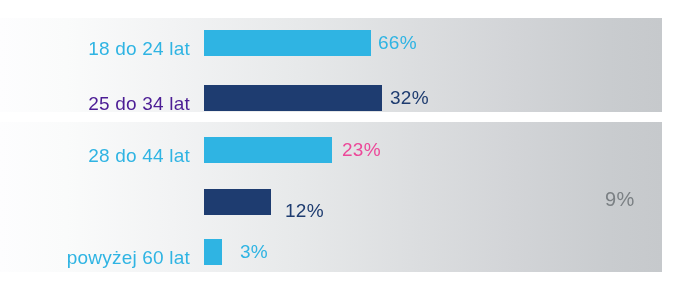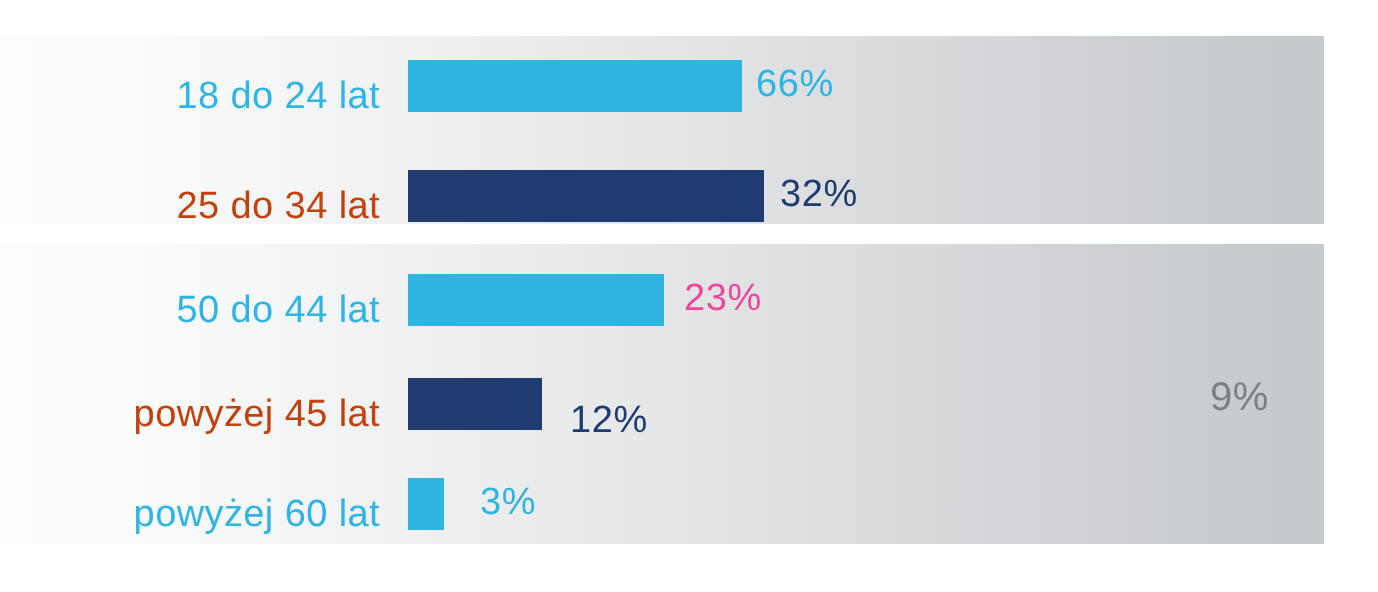--- a/index.html
+++ b/index.html
@@ -83,21 +83,21 @@
     position: absolute;
     font-size: 20px;
     color: #7b8084;
     letter-spacing: 0.3px;
     white-space: nowrap;
   }
   #group-total-0 { left: 605px; top: 57px; }
   #group-total-1 { left: 605px; top: 188px; }
 
   .light { color: #2fb4e3; }
-  .dark  { color: #c2410c; }
+  .dark  { color: #4c1d95; }
 </style>
 </head>
 <body>
 
 <div id="chart-root">
 
   <div class="panel" id="panel-upper"></div>
   <div class="panel" id="panel-lower"></div>
 
   <div class="row" id="row-0">
@@ -106,27 +106,26 @@
     <span class="bar-value light" style="left: 378px; color: rgb(47, 180, 227);">66%</span>
   </div>
 
   <div class="row" id="row-1">
     <span class="row-label dark">25 do 34 lat</span>
     <span class="bar" style="width: 178px; background: rgb(30, 60, 112);"></span>
     <span class="bar-value dark" style="left: 390px; color: rgb(30, 60, 112);">32%</span>
   </div>
 
   <div class="row" id="row-2">
-    <span class="row-label light">50 do 44 lat</span>
+    <span class="row-label light">28 do 44 lat</span>
     <span class="bar" style="width: 128px; background: rgb(47, 180, 227);"></span>
     <span class="bar-value light" style="left: 342px; color: #ec4899;">23%</span>
   </div>
 
   <div class="row" id="row-3">
-    <span class="row-label dark">powyżej 45 lat</span>
     <span class="bar" style="width: 67px; background: rgb(30, 60, 112);"></span>
     <span class="bar-value dark" style="left: 285px; color: rgb(30, 60, 112); margin-top: 17px;">12%</span>
   </div>
 
   <div class="row" id="row-4">
     <span class="row-label light">powyżej 60 lat</span>
     <span class="bar" style="width: 18px; background: rgb(47, 180, 227);"></span>
     <span class="bar-value light" style="left: 240px; color: rgb(47, 180, 227);">3%</span>
   </div>
 

